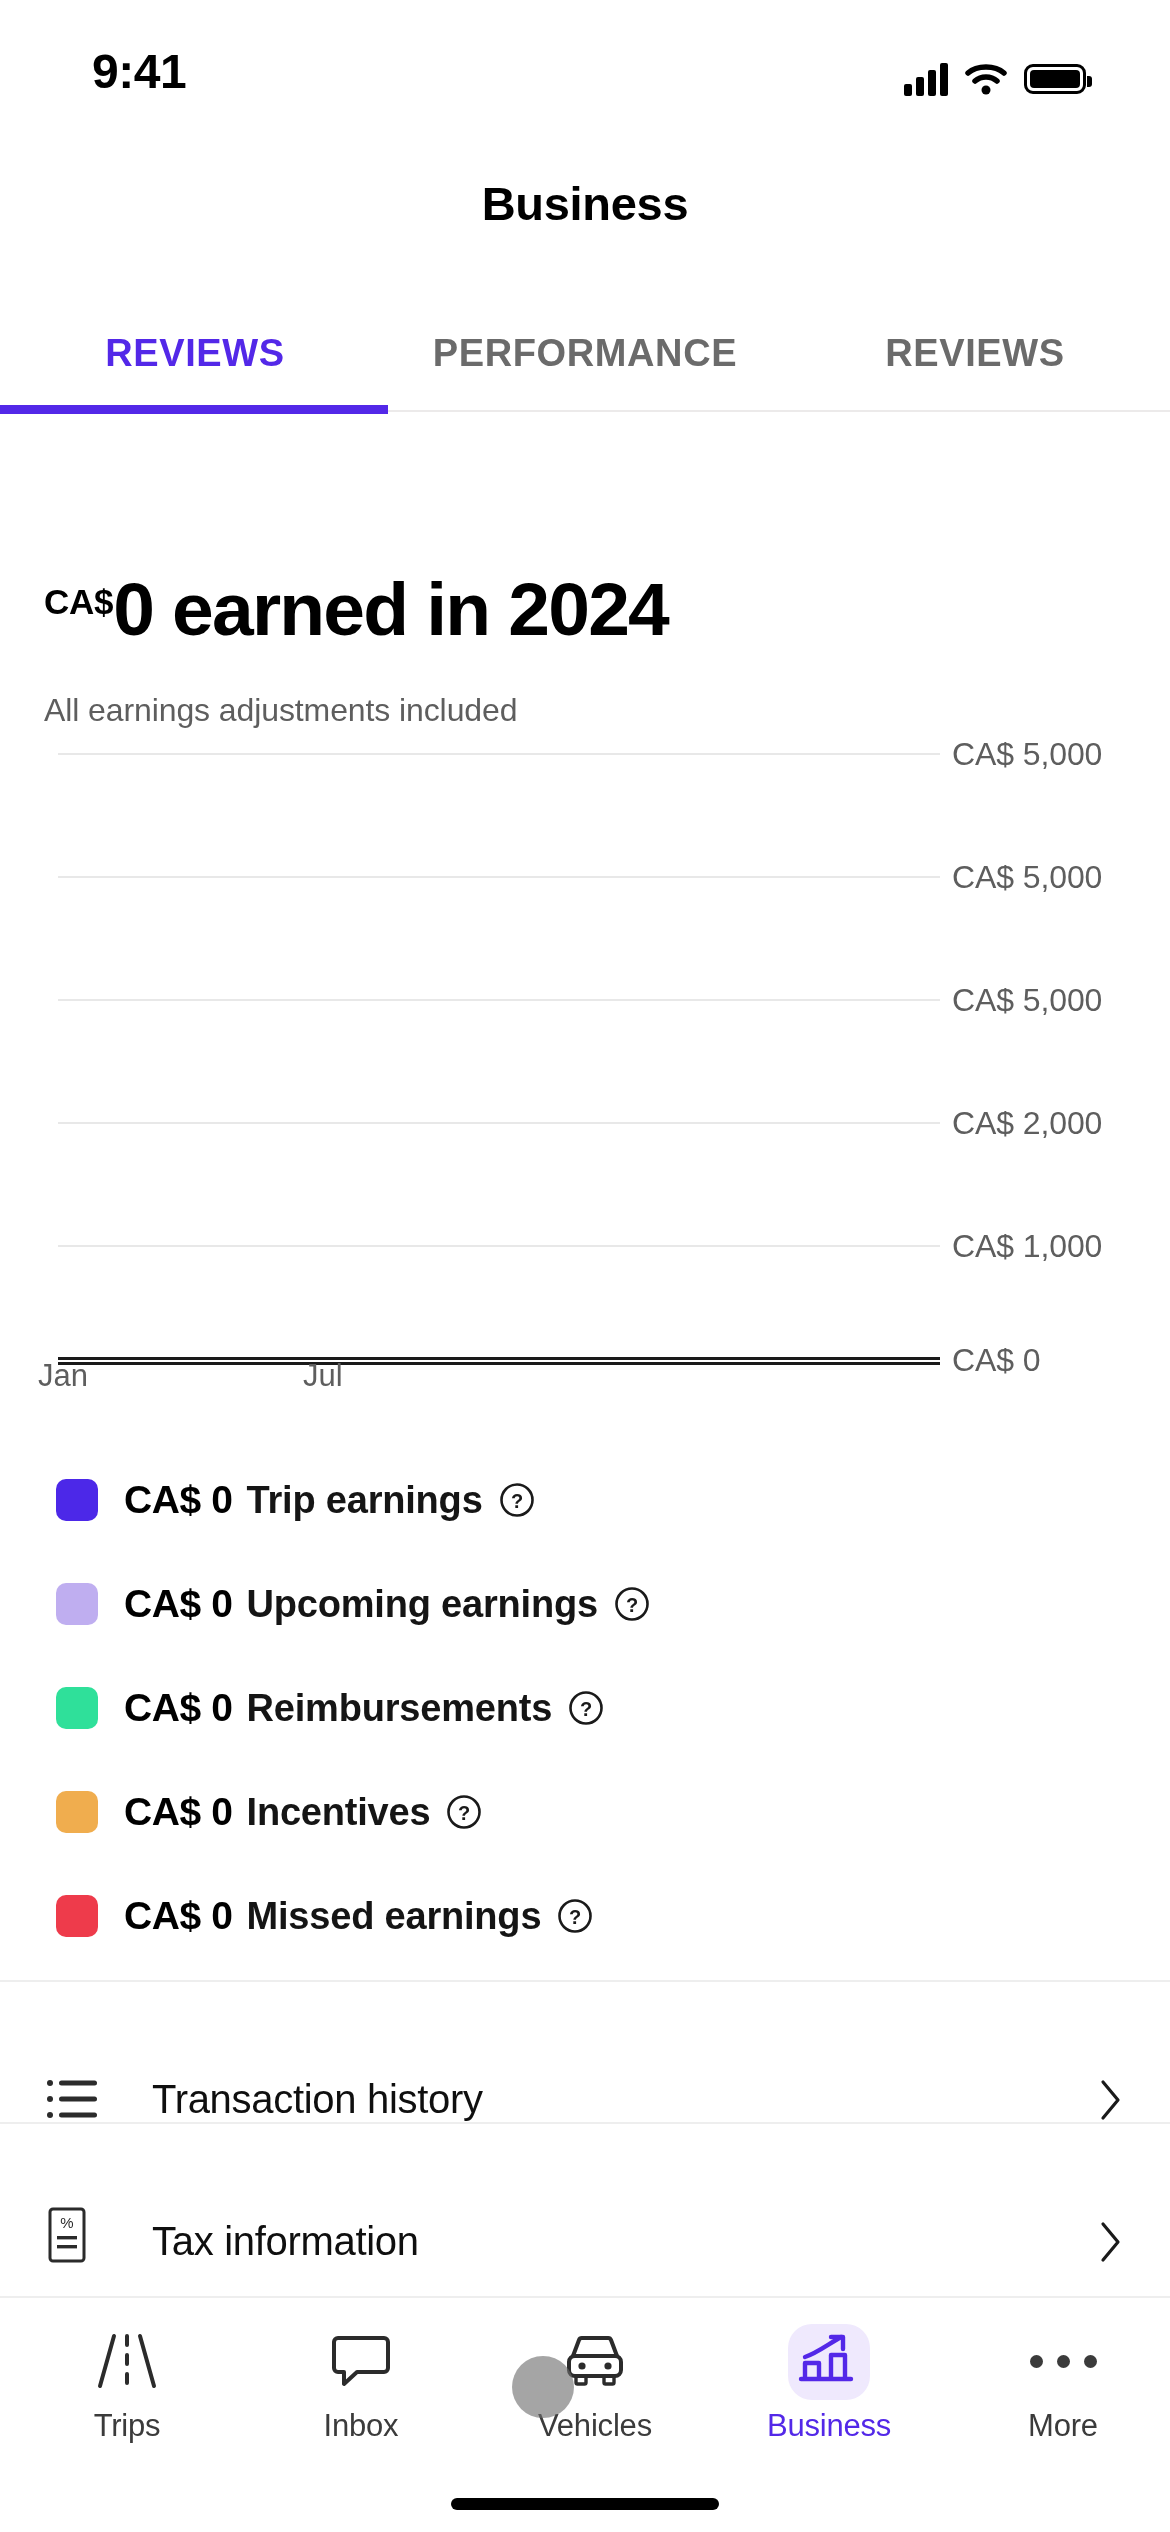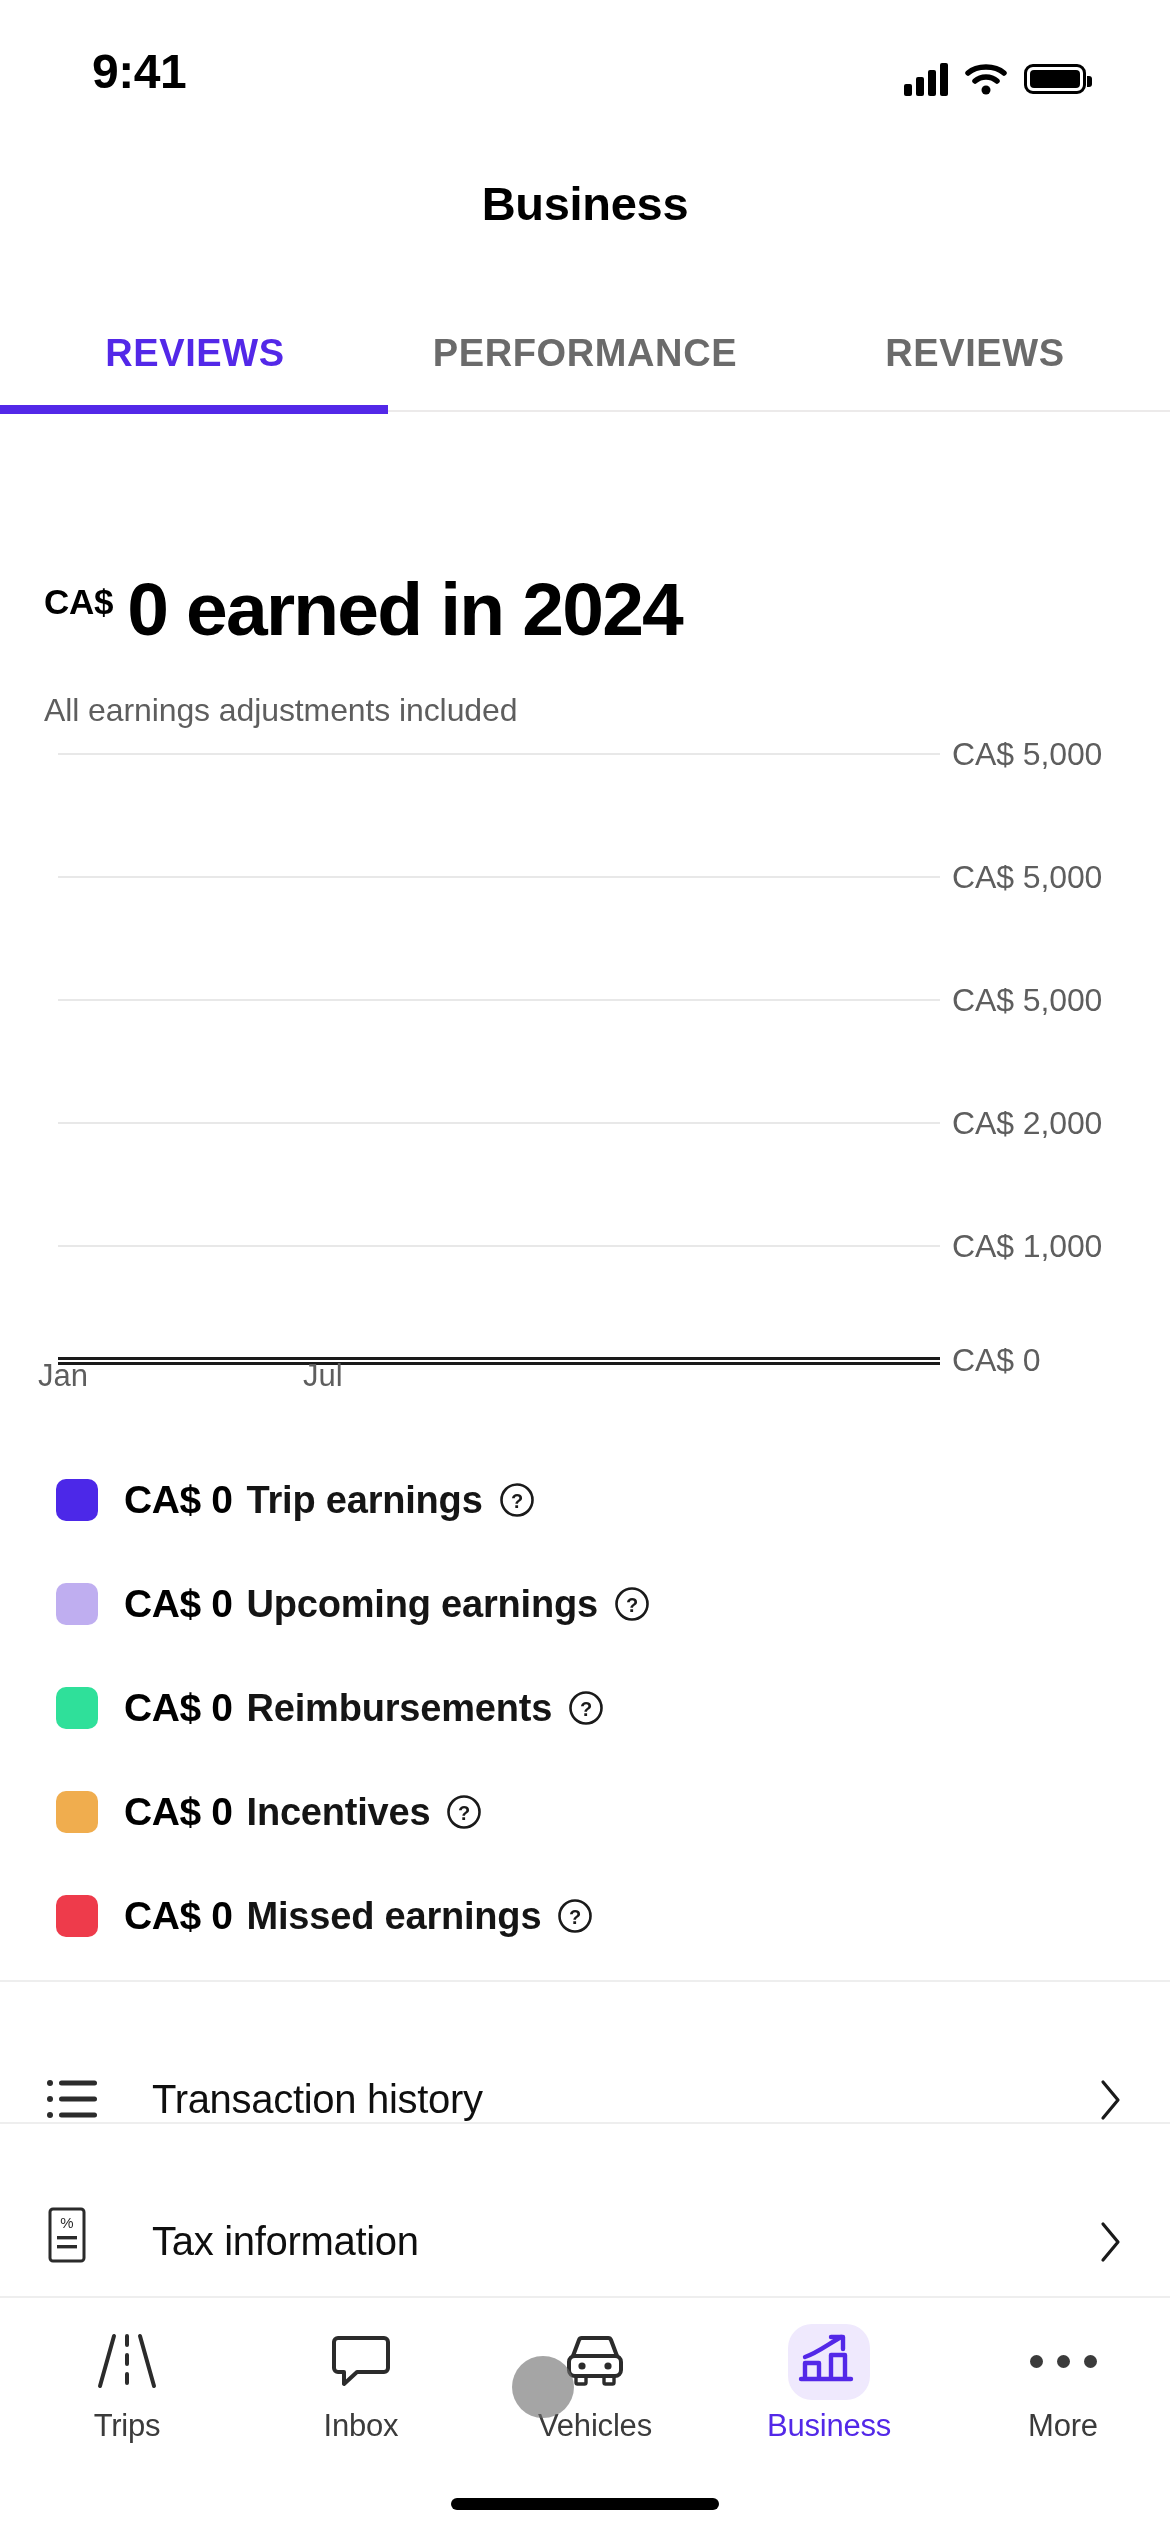--- a/index.html
+++ b/index.html
@@ -86,21 +86,21 @@
   .headline {
     position: absolute; top: 572px; left: 44px;
     display: flex; align-items: flex-start;
   }
   .headline .cur {
     font-size: 35px; font-weight: 700; color: #000;
     margin-top: 10px; letter-spacing: -0.3px;
   }
   .headline .amt {
     font-size: 75px; font-weight: 700; color: #000;
-    letter-spacing: -1.8px; line-height: 1; margin-left: 14px;
+    letter-spacing: -1.8px; line-height: 1; margin-left: 0;
   }
   .subhead {
     position: absolute; top: 692px; left: 44px;
     font-size: 32px; color: #5e5e5e; letter-spacing: -0.1px;
   }
 
   
   .chart {
     position: absolute; top: 740px; left: 0; width: 962px; height: 640px; text-align: center;
   }

